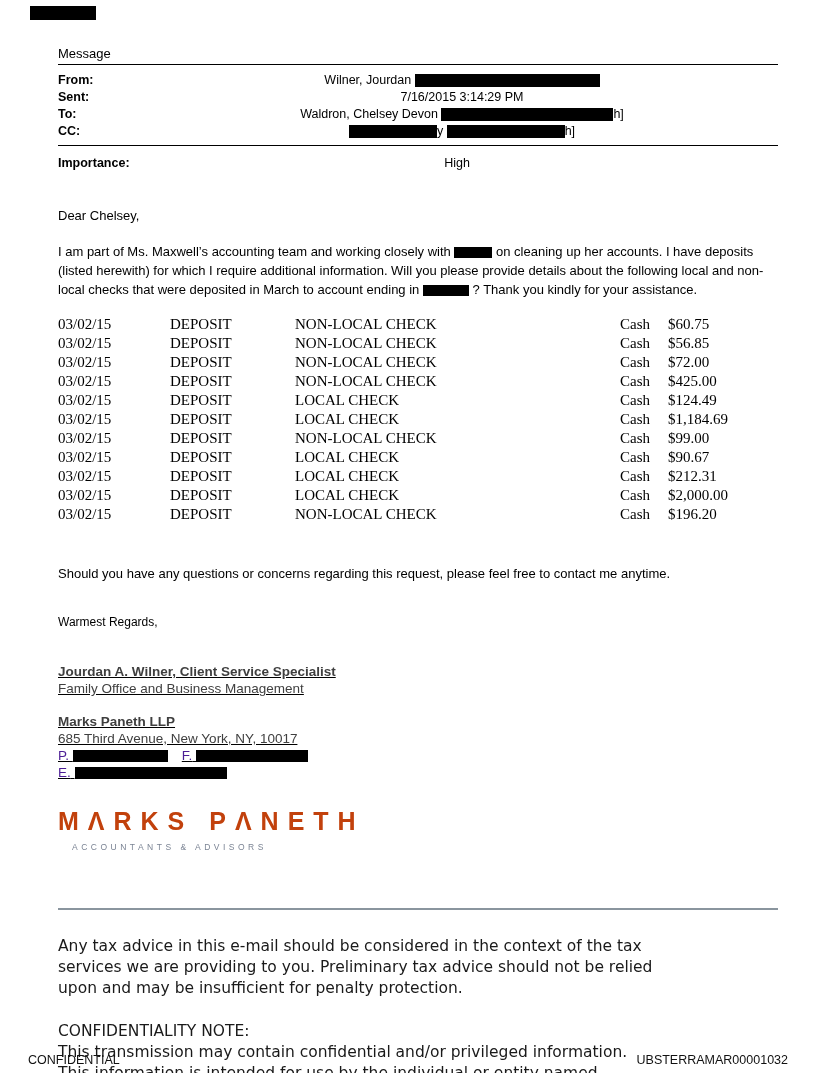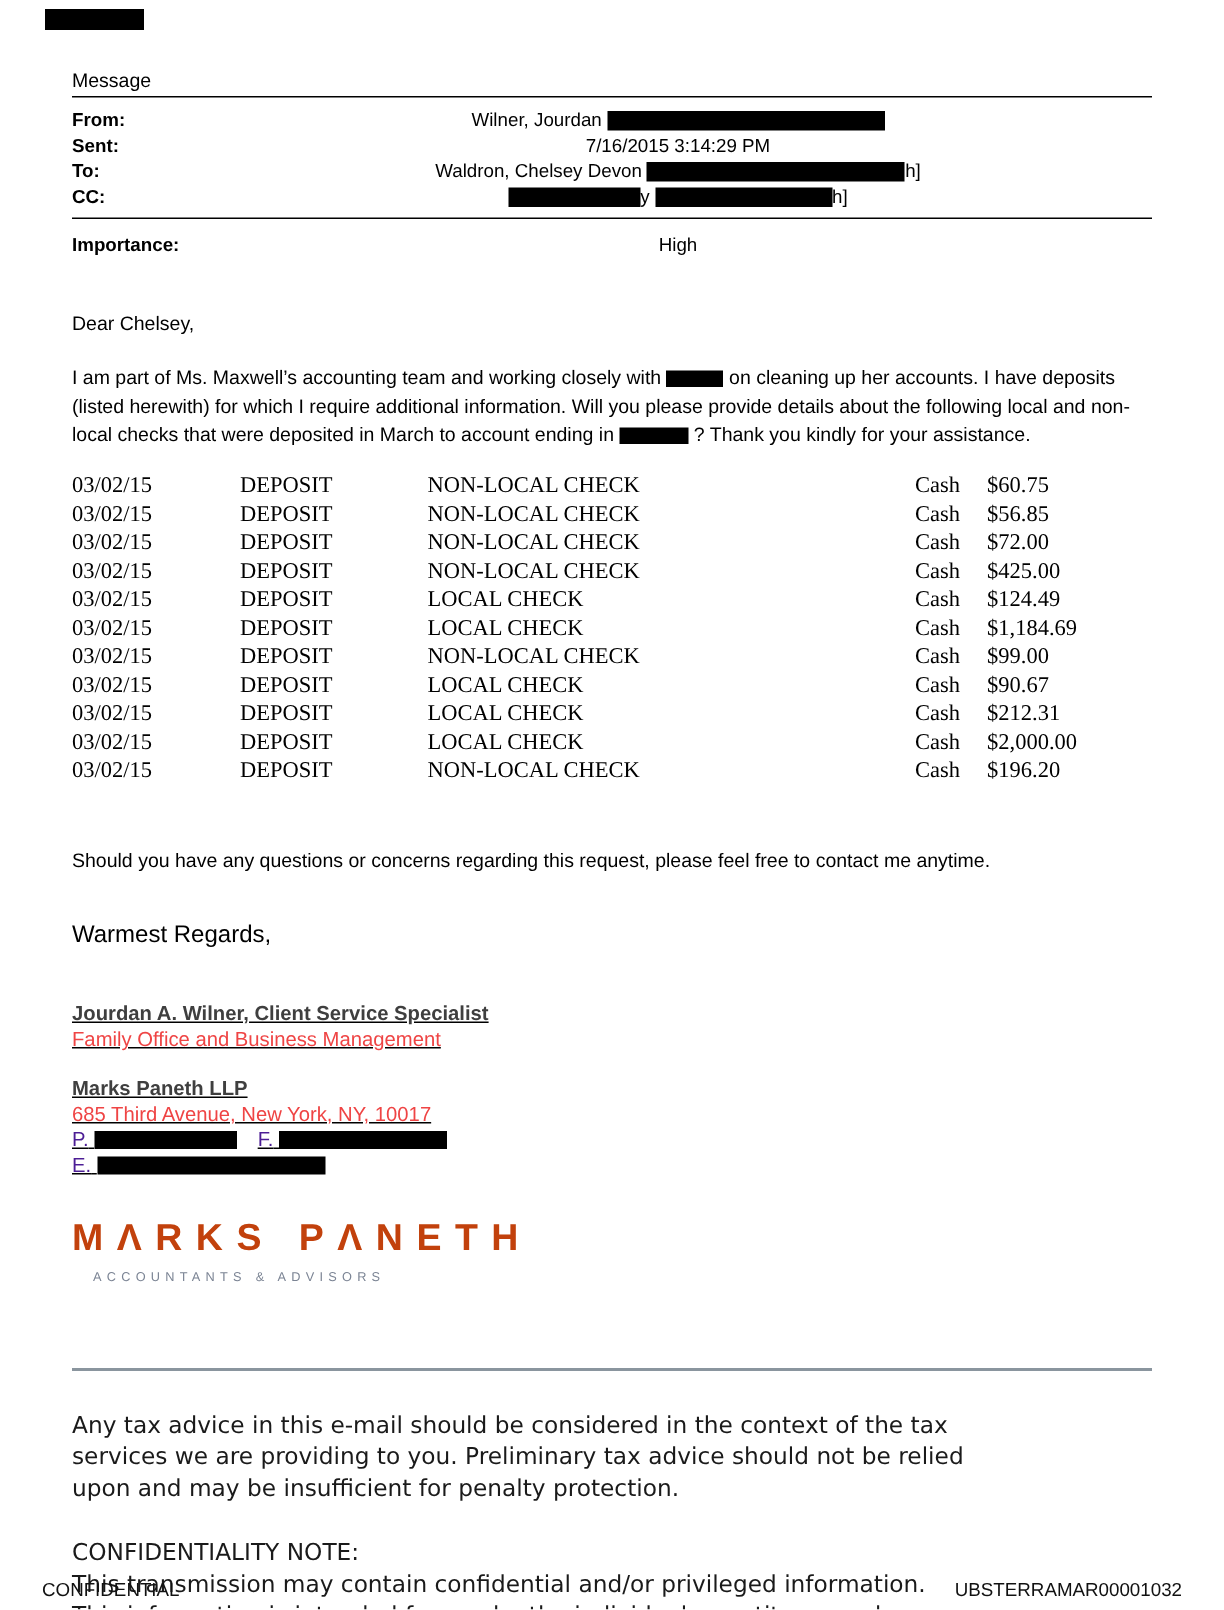--- a/index.html
+++ b/index.html
@@ -1,18 +1,18 @@
 <!DOCTYPE html>
 <html><head>
 <meta charset="utf-8">
 <style>
   * { margin: 0; padding: 0; box-sizing: border-box; }
   html, body { background: #ffffff; }
   body { width: 816px; font-family: "Liberation Sans", sans-serif; color: #000; }
-  .page { position: relative; width: 816px; height: 1073px; background: #fff; overflow: hidden; }
+  .page { position: relative; width: 816px; height: 1073px; background: #fff; overflow: hidden; padding-left: 10px; }
   .content { padding: 46px 48px 0 48px; }
 
   .redact { display: inline-block; background: #000; height: 12px; vertical-align: middle; }
 
   .top-redact { position: absolute; left: 30px; top: 6px; width: 66px; height: 14px; background: #000; }
 
   
   .msg-label { font-size: 13px; padding-bottom: 3px; border-bottom: 1.5px solid #000; width: 720px; }
   .hdr { margin-top: 7px; width: 720px; }
   .hrow { display: flex; font-size: 12.5px; line-height: 17px; }
@@ -32,26 +32,26 @@
   .r-inline1 { width: 38px; height: 11px; }
   .r-inline2 { width: 46px; height: 11px; }
 
   
   .deposits { margin-top: 16px; font-family: "Liberation Serif", serif; font-size: 15px; width: 720px; }
   .trow { display: grid; grid-template-columns: 112px 125px 325px 48px 1fr; line-height: 19px; }
   .trow .c-amount { text-align: left; }
 
   
   .closing { margin-top: 42px; font-size: 13px; width: 722px; }
-  .regards { margin-top: 34px; font-size: 16px; }
+  .regards { margin-top: 34px; font-size: 12px; }
 
   
   .sig { margin-top: 34px; font-size: 13.5px; line-height: 17px; text-decoration: underline; }
   .sig .bold { font-weight: bold; color: #3f3f3f; }
-  .sig .gray { color: #ef4444; }
+  .sig .gray { color: #404040; }
   .sig-block2 { margin-top: 16px; }
   .contact-line { color: #4c1d95; }
   .r-phone { width: 95px; height: 12px; }
   .r-fax   { width: 112px; height: 12px; }
   .r-email { width: 152px; height: 12px; }
   .fax-gap { display: inline-block; width: 14px; }
 
   
   .logo { margin-top: 26px; }
   .logo-wordmark { font-size: 25px; font-weight: bold; letter-spacing: 9px; color: #c2410c; margin-top: 10px; }

